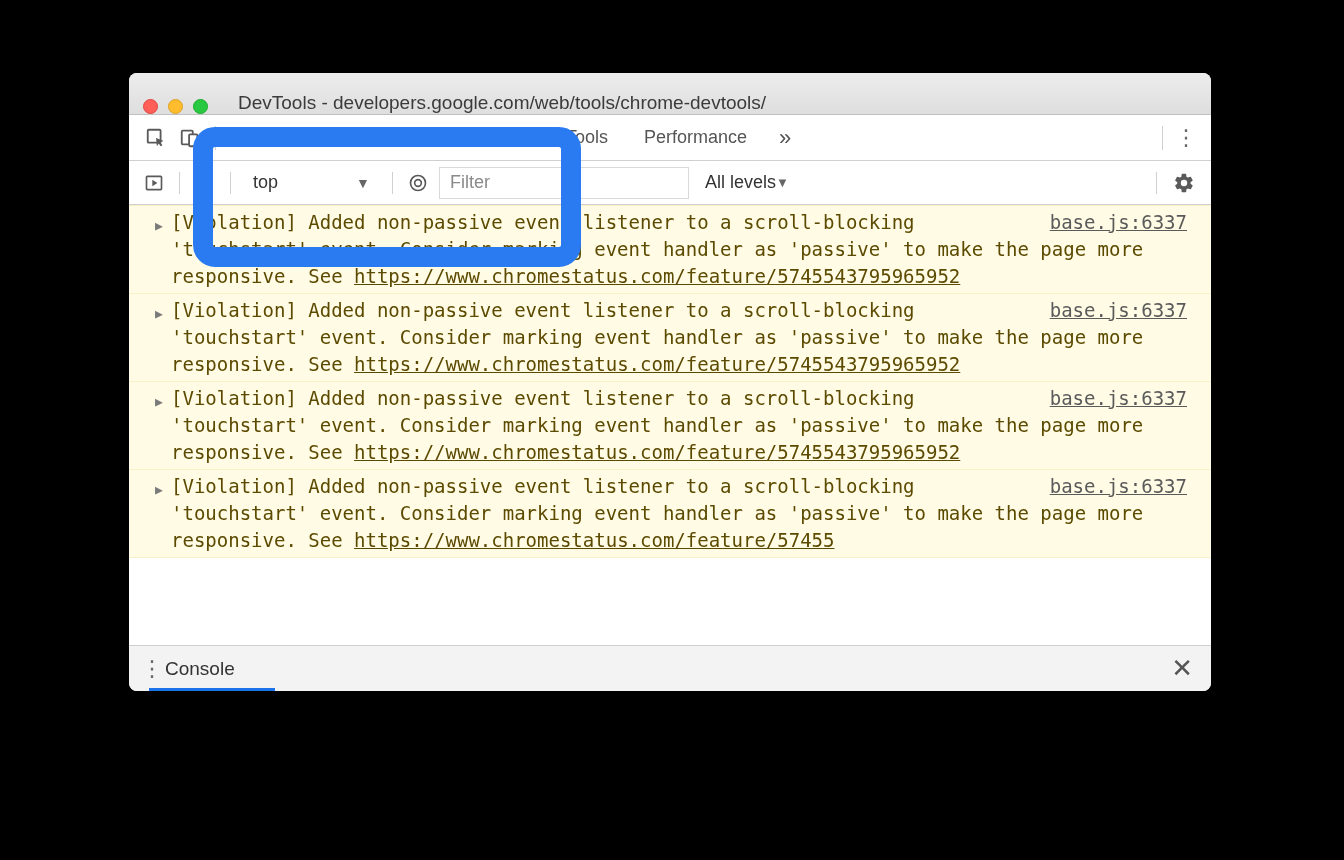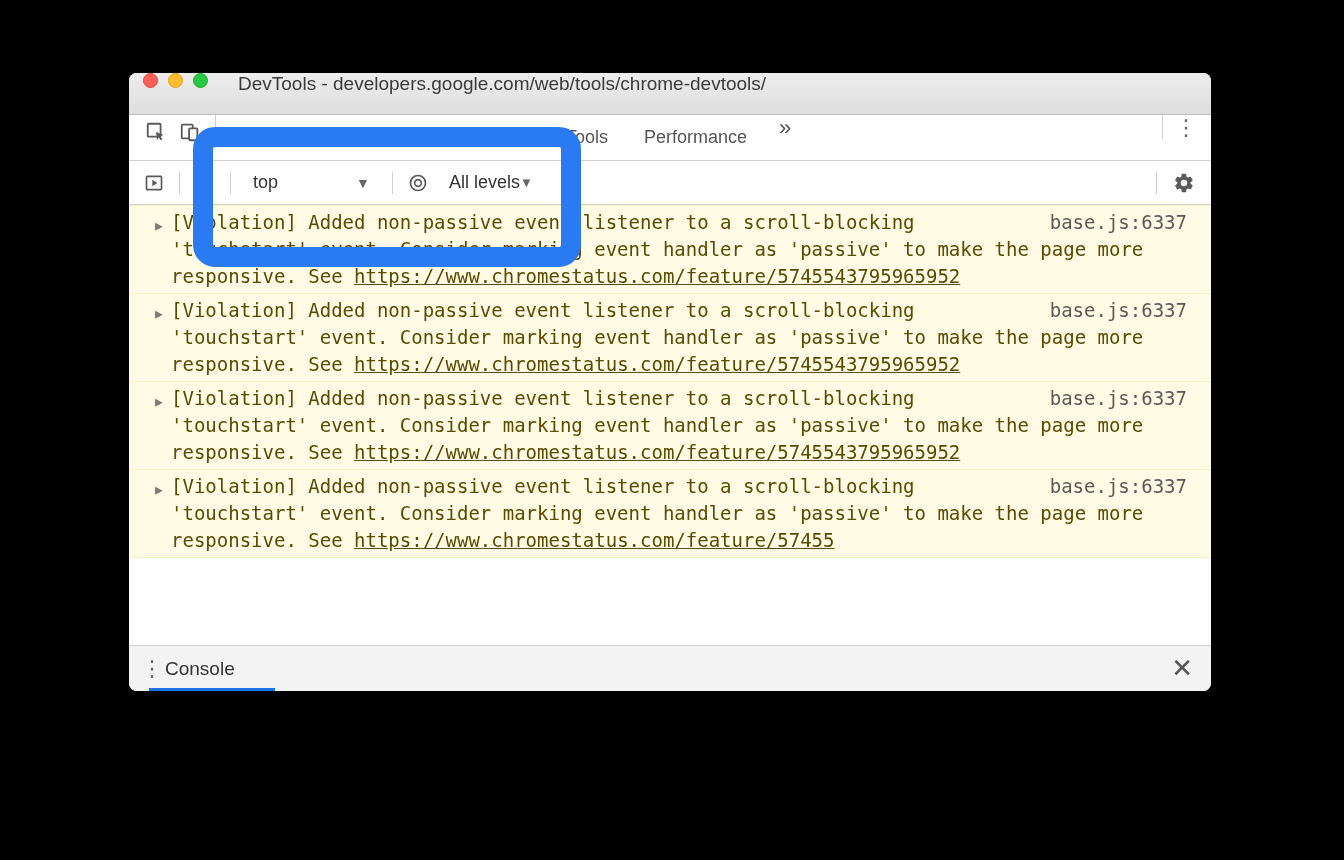--- a/index.html
+++ b/index.html
@@ -22,40 +22,41 @@
     box-shadow: 0 12px 40px rgba(0,0,0,0.6);
     overflow: hidden;
     display: flex;
     flex-direction: column;
   }
   .titlebar {
     height: 42px;
     background: linear-gradient(#ededed,#dedede);
     border-bottom: 1px solid #c0c0c0;
     display: flex;
-    align-items: flex-start;
+    align-items: flex-end;
     padding: 0 14px;
   }
   .traffic { display: flex; gap: 10px; align-items: center; }
   .light { width: 15px; height: 15px; border-radius: 50%; }
   .light.red { background: #ff5f57; border: 1px solid #e0443e; }
   .light.yellow { background: #ffbd2e; border: 1px solid #dea123; }
   .light.green { background: #28c940; border: 1px solid #1aad2b; }
   .title {
     flex: 1;
     text-align: left;
     padding-left: 30px;
     color: #3b3b3b;
     font-size: 19px;
   }
   .tabbar {
     height: 46px;
     border-bottom: 1px solid #d0d0d0;
     display: flex;
-    padding: 0 10px;
+    align-items: center;
+    padding: 16px 10px;
     font-size: 18px;
     color: #444;
   }
   .tabbar .iconbtn {
     width: 34px; height: 34px;
     display: flex; align-items: center; justify-content: center;
     color: #5a5a5a;
     cursor: pointer;
   }
   .tabbar .divider {
@@ -149,20 +150,21 @@
   .msg .arrow {
     position: absolute;
     left: 26px;
     top: 6px;
     font-size: 13px;
     color: #7a7a7a;
   }
   .msg .src {
     float: right;
     color: #5a5a5a;
+    text-decoration: underline;
     margin-left: 12px;
     cursor: pointer;
   }
   .msg .lnk {
     text-decoration: underline;
     word-break: break-all;
   }
   .msg .body { display: inline; }
 
   .drawerbar {
@@ -284,20 +286,21 @@
     </div>
 
     <div class="vdiv"></div>
     <div class="iconbtn">
       <svg width="20" height="20" viewBox="0 0 24 24" fill="none" stroke="#5a5a5a" stroke-width="2">
         <circle cx="12" cy="12" r="4"></circle>
           <circle cx="12" cy="12" r="9"></circle>
       </svg>
     </div>
 
+    <input class="filter-input" placeholder="Filter" style="">
 
     <div class="levels">
       <span>All levels</span>
       <span style="font-size:13px;color:#666;">▼</span>
     </div>
 
     <div class="spacer"></div>
     <div class="vdiv"></div>
     <div class="gearbtn">
       <svg width="22" height="22" viewBox="0 0 24 24" fill="#5a5a5a">

